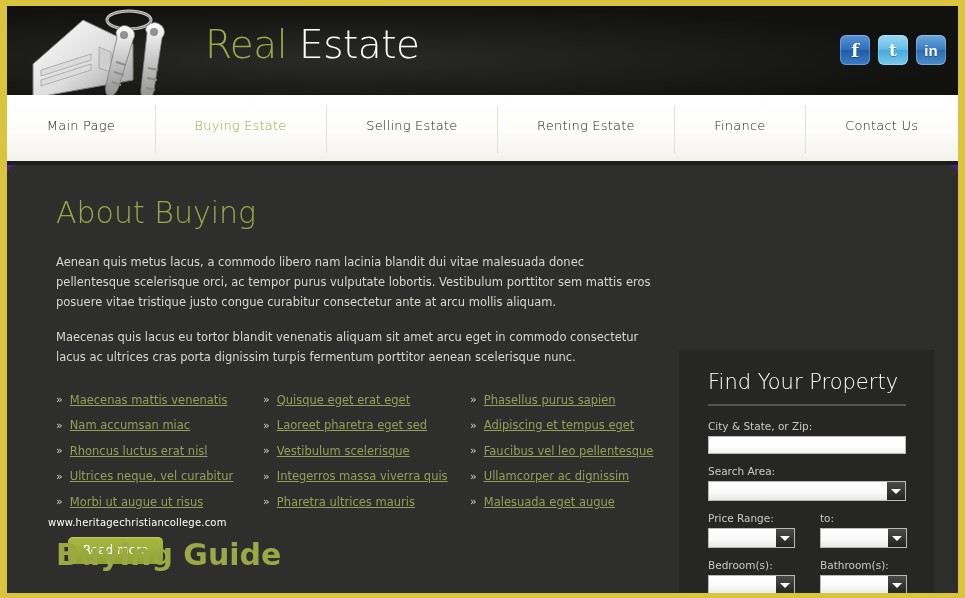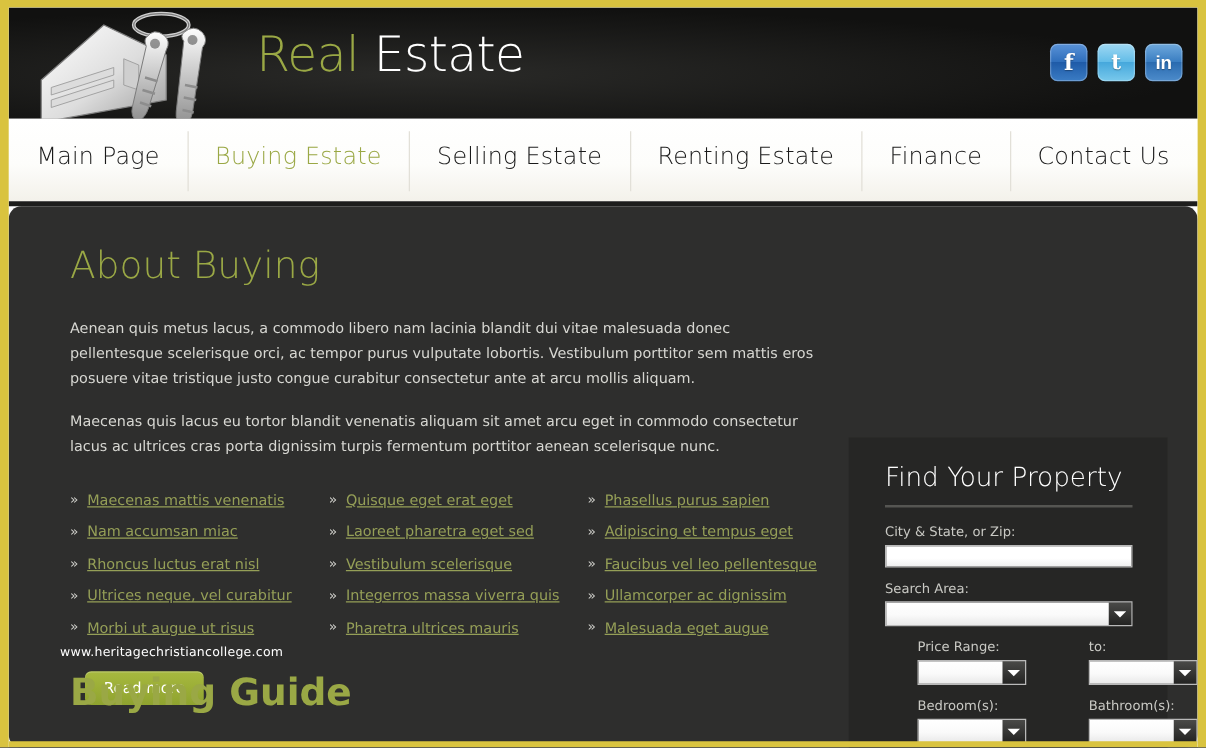--- a/index.html
+++ b/index.html
@@ -9,21 +9,21 @@
     height: 598px;
     overflow: hidden;
     background: #1c1c1c;
     font-family: "Liberation Sans", sans-serif;
   }
 
   #page {
     position: relative;
     width: 965px;
     height: 598px;
-    background: #ffffff;
+    background: #4c1d95;
     border-left: 7px solid #d9c33f;
     border-right: 7px solid #d9c33f;
     border-top: 6px solid #d9c33f;
     overflow: hidden;
   }
 
   
   .header {
     position: relative;
     height: 89px;
@@ -87,21 +87,21 @@
     height: 70px;
     background: linear-gradient(#ffffff 0%, #fdfdfb 55%, #f3f1ea 100%);
     display: flex;
     align-items: center;
     border-bottom: 4px solid #1d1d1c;
     position: relative;
   }
   .nav-item {
     flex: 1 1 auto;
     text-align: center;
-    font-size: 19px;
+    font-size: 13px;
     color: #1a1a1a;
     letter-spacing: 0.2px;
     position: relative;
     height: 100%;
     display: flex;
     align-items: center;
     justify-content: center;
     font-family: "DejaVu Sans", sans-serif;
     font-weight: 300;
     cursor: pointer;
@@ -296,21 +296,21 @@
   }
   .sel-arrow i {
     display: block;
     width: 0; height: 0;
     border-left: 5px solid transparent;
     border-right: 5px solid transparent;
     border-top: 5px solid #ffffff;
   }
 
   .row2 { display: flex; gap: 24px; }
-  .col2 { width: 92px; margin-left: 26px; }
+  .col2 { width: 92px; }
 
   .bottom-bar {
     position: absolute;
     left: 0; right: 0; bottom: 0;
     height: 5px;
     background: #d9c33f;
   }
 </style>
 </head>
 <body>

